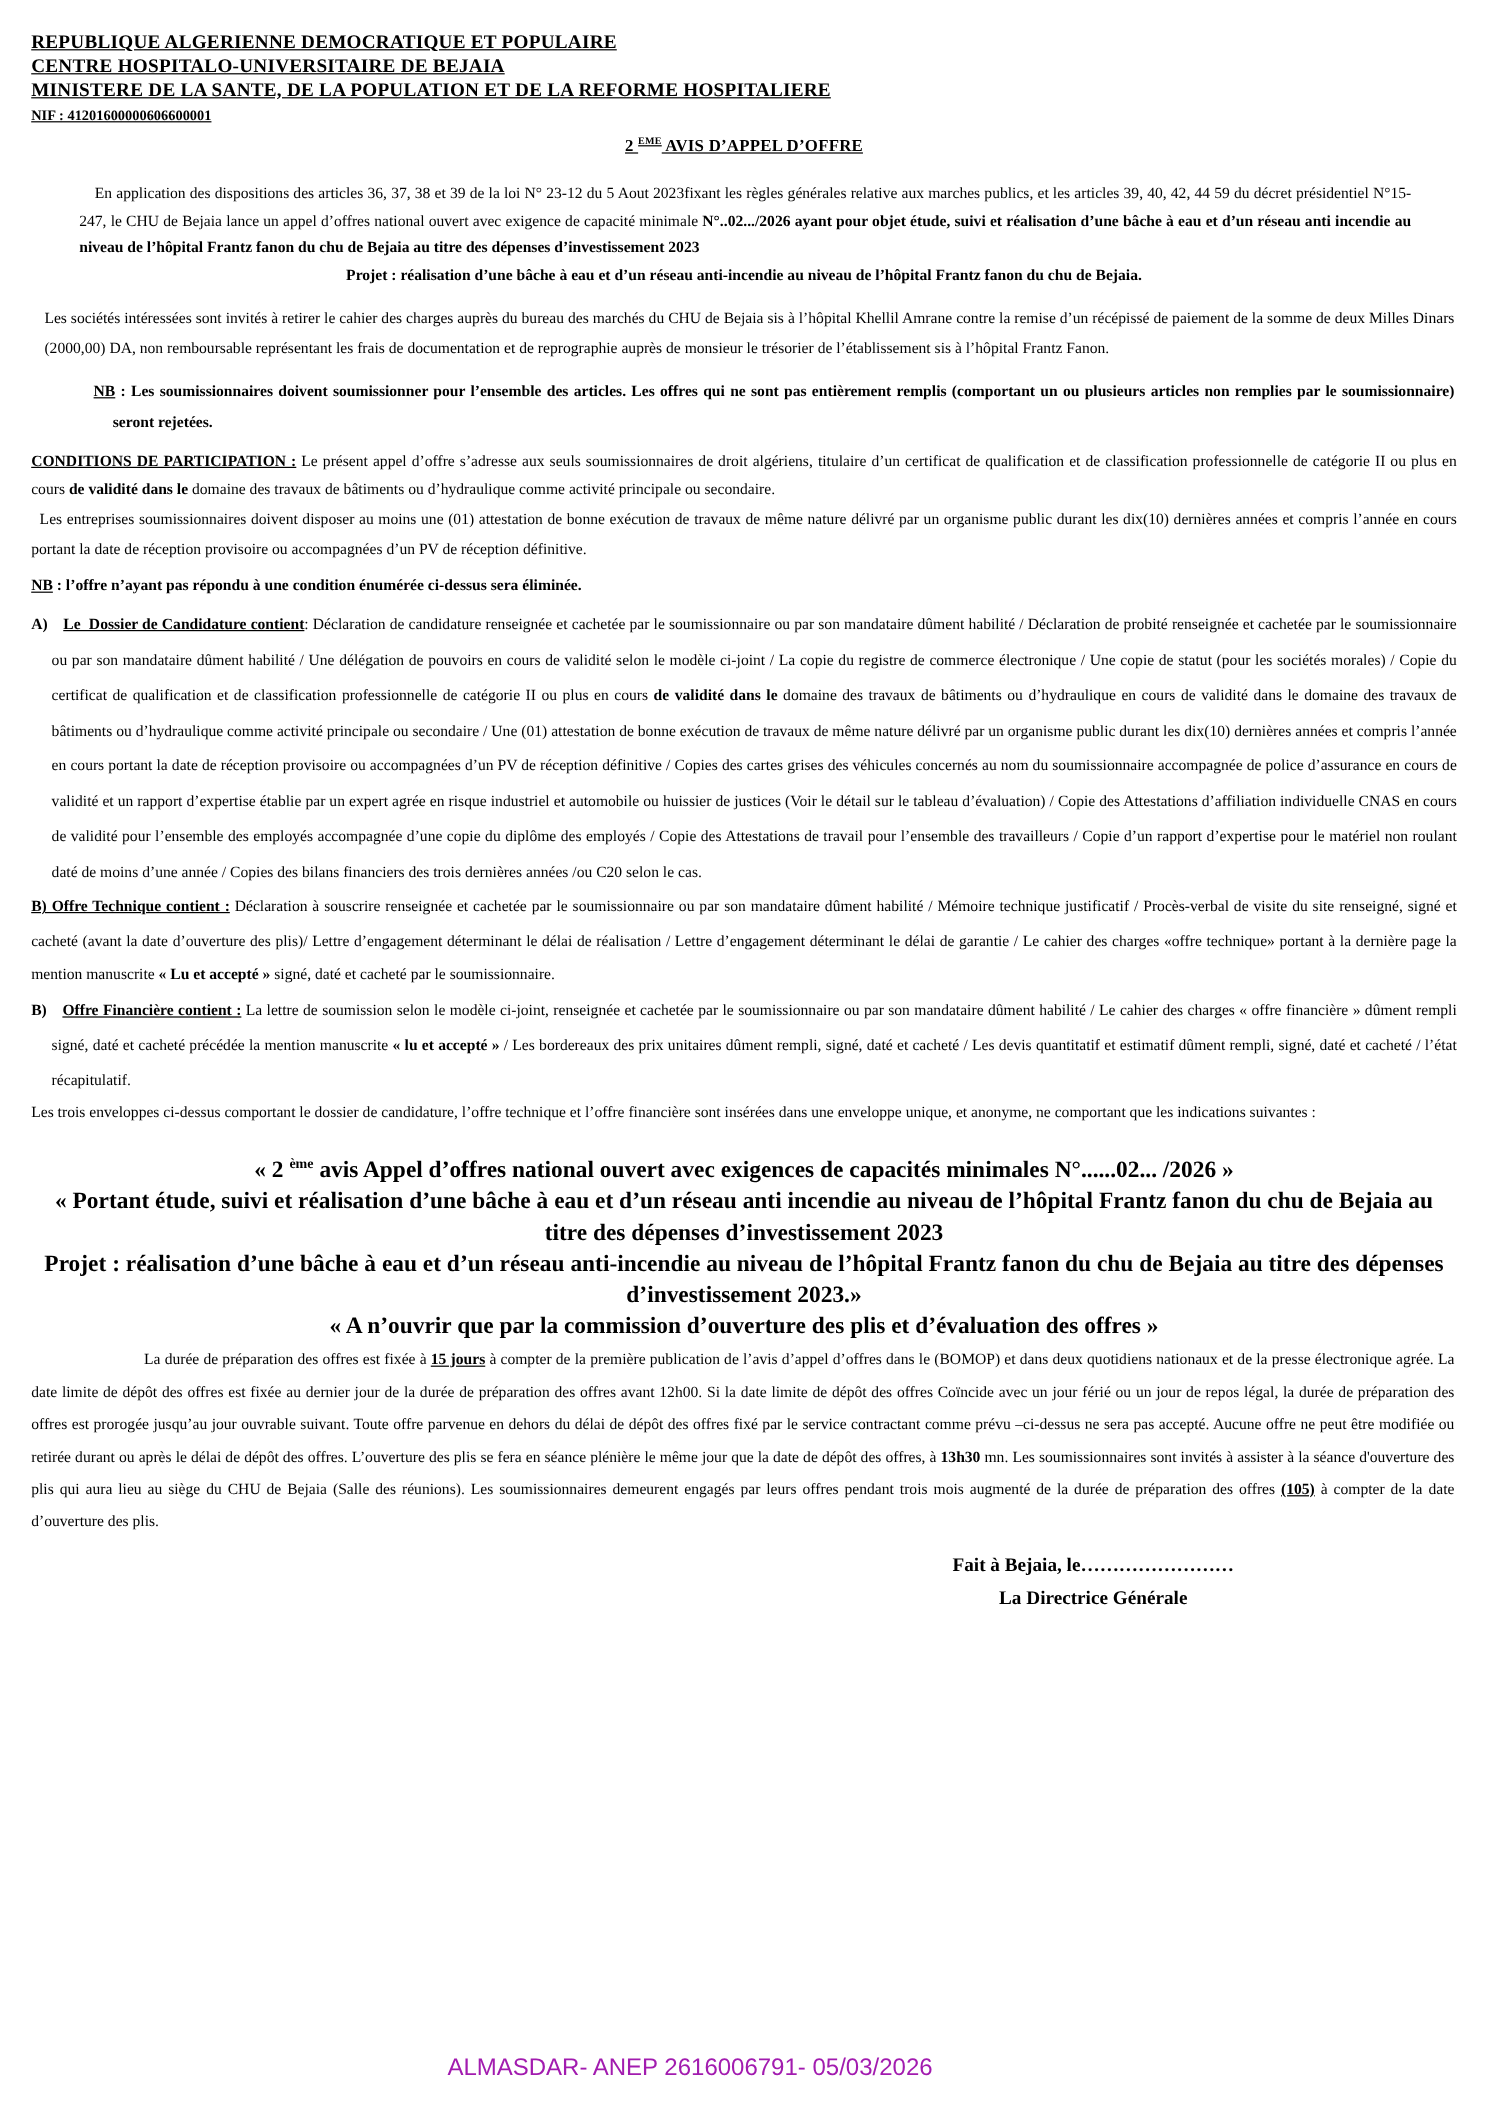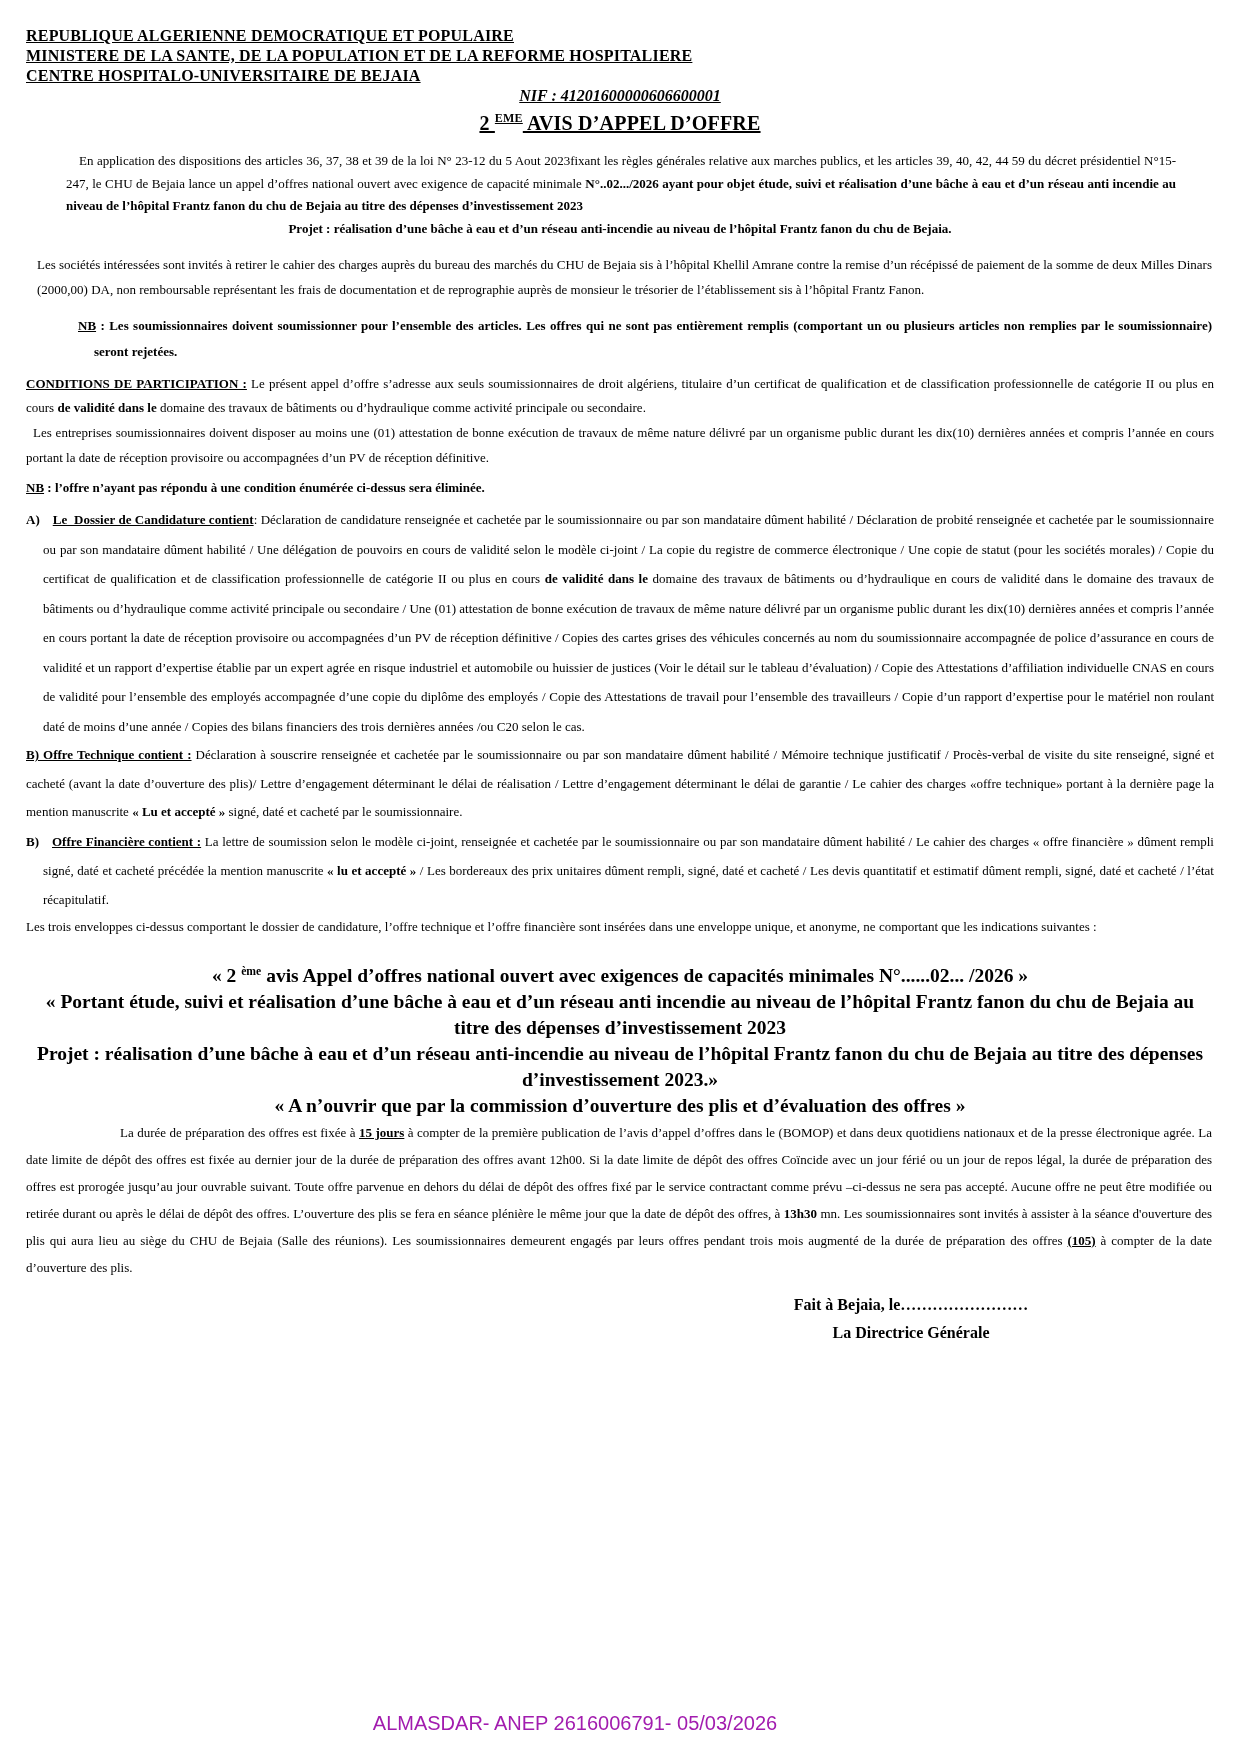--- a/index.html
+++ b/index.html
@@ -9,22 +9,22 @@
   p{margin:0;padding:0;}
   .b{font-weight:bold;}
   .u{text-decoration:underline;}
   .sup{vertical-align:super;font-size:0.60em;line-height:0;}
   .mk{padding-right:13px;}
   .center{text-align:center;}
   .just{text-align:justify;}
 
   
   .hline{text-align:left;font-size:16px;line-height:20px;letter-spacing:.2px;}
-  .nifline{text-align:center;font-size:16px;line-height:20px;font-style:italic;}
-  .doc-title{text-align:center;font-size:20px;line-height:26px;margin-top:4px;letter-spacing:.2px;}
+  .nifline{font-size:12px;line-height:20px;}
+  .doc-title{text-align:center;font-size:14px;line-height:26px;margin-top:4px;letter-spacing:.2px;}
 
   
   .p{font-size:13px;}
   .intro{margin:14px 38px 0 40px;text-indent:13px;line-height:22.6px;}
   .projet{line-height:22.6px;margin:0 30px;}
   .societes{margin:13px 2px 0 11px;line-height:24.6px;}
   .nb1{margin-top:10px;line-height:26.5px;padding-left:68px;text-indent:-16px;padding-right:2px;}
   .conditions{margin-top:6px;line-height:24.6px;}
   .entreprises{line-height:24.8px;text-indent:7px;}
   .nb2{margin-top:5px;line-height:26px;}
@@ -42,22 +42,22 @@
   .anep{position:absolute;left:0;top:1712px;width:1150px;text-align:center;
         font-family:"Liberation Sans", sans-serif;font-size:20px;color:#a21caf;}
 </style>
 </head>
 <body>
 
 <div class="page">
 
   <div>
     <p class="hline"><span class="b u">REPUBLIQUE ALGERIENNE DEMOCRATIQUE ET POPULAIRE</span></p>
+    <p class="hline"><span class="b u">CENTRE HOSPITALO-UNIVERSITAIRE DE BEJAIA</span></p>
     <p class="hline"><span class="b u">MINISTERE DE LA SANTE, DE LA POPULATION ET DE LA REFORME HOSPITALIERE</span></p>
-    <p class="hline"><span class="b u">CENTRE HOSPITALO-UNIVERSITAIRE DE BEJAIA</span></p>
     <p class="nifline"><span class="b u">NIF : 41201600000606600001</span></p>
     <p class="doc-title"><span class="b u">2 </span><span class="b u sup">EME</span><span class="b u"> AVIS D’APPEL D’OFFRE</span></p>
   </div>
 
   <p class="p just intro"><span>En application des dispositions des articles 36, 37, 38 et 39 de la loi N° 23-12 du 5 Aout 2023fixant les règles générales relative aux marches publics, et les articles 39, 40, 42, 44 59 du décret présidentiel N°15-247, le CHU de Bejaia lance un appel d’offres national ouvert avec exigence de capacité minimale </span><span class="b">N°..02.../2026 ayant pour objet étude, suivi et réalisation d’une bâche à eau et d’un réseau anti incendie au niveau de l’hôpital Frantz fanon du chu de Bejaia au titre des dépenses d’investissement 2023</span></p>
   <p class="p center projet"><span class="b">Projet : réalisation d’une bâche à eau et d’un réseau anti-incendie au niveau de l’hôpital Frantz fanon du chu de Bejaia.</span></p>
 
   <p class="p just societes"><span>Les sociétés intéressées sont invités à  retirer le cahier des charges auprès du bureau des marchés du CHU de Bejaia sis à l’hôpital Khellil Amrane contre la remise d’un récépissé de paiement de la somme de deux  Milles Dinars (2000,00) DA, non remboursable représentant les frais de documentation et de reprographie auprès de monsieur le  trésorier  de l’établissement sis à l’hôpital Frantz Fanon.</span></p>
   <p class="p just nb1"><span class="b u">NB</span><span class="b"> : Les soumissionnaires doivent soumissionner pour l’ensemble des articles. Les offres qui ne sont pas entièrement remplis (comportant un ou plusieurs articles non remplies par le soumissionnaire) seront rejetées.</span></p>
 

